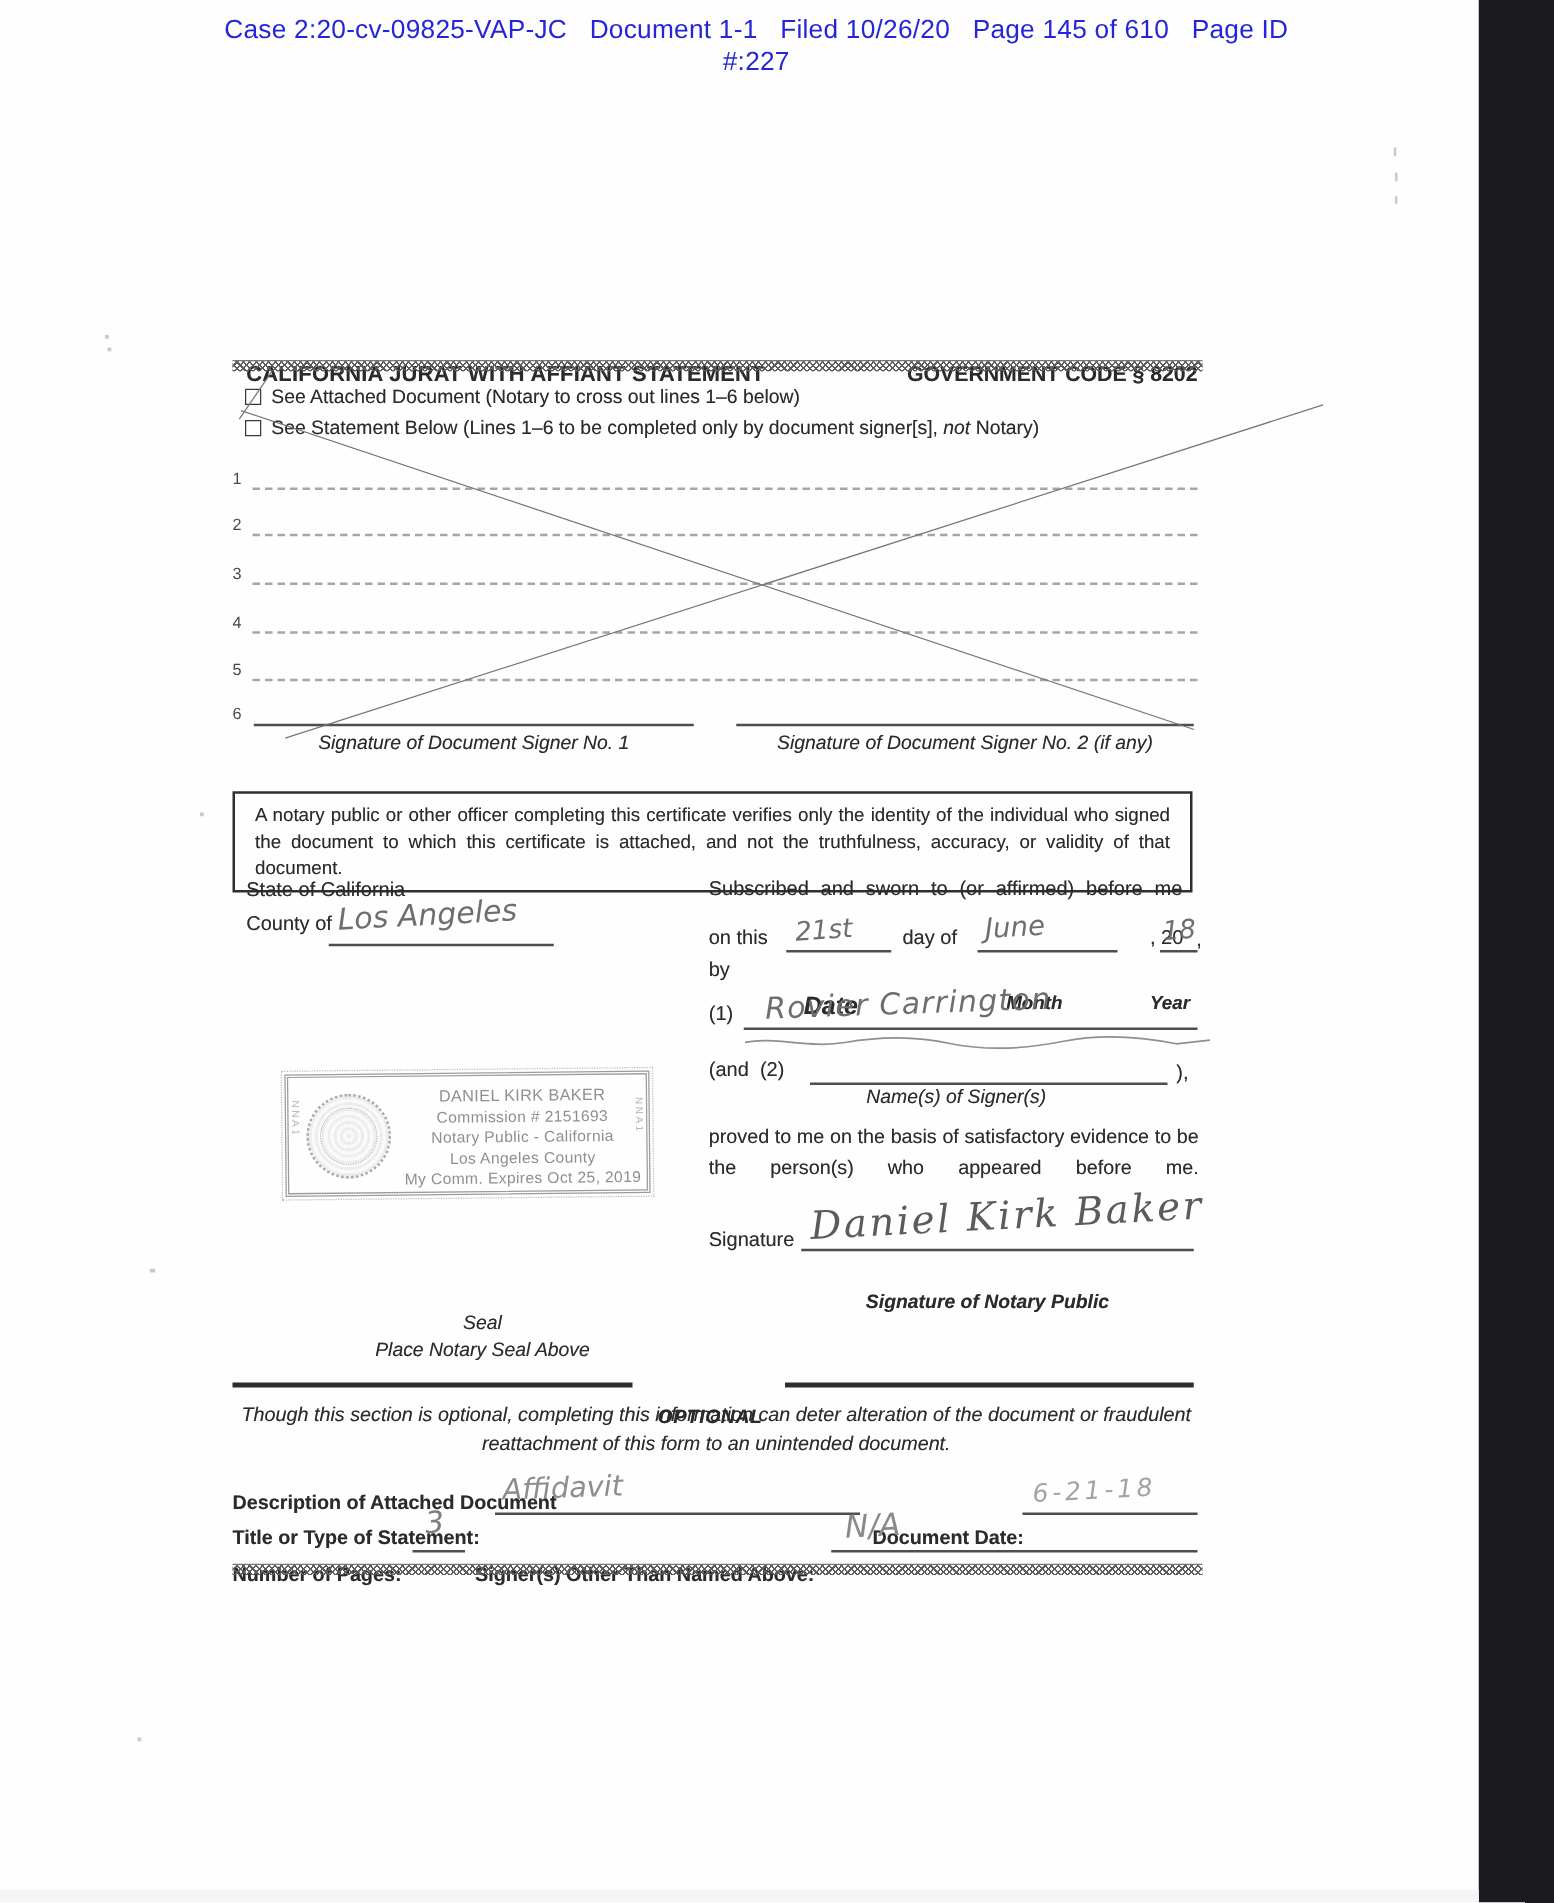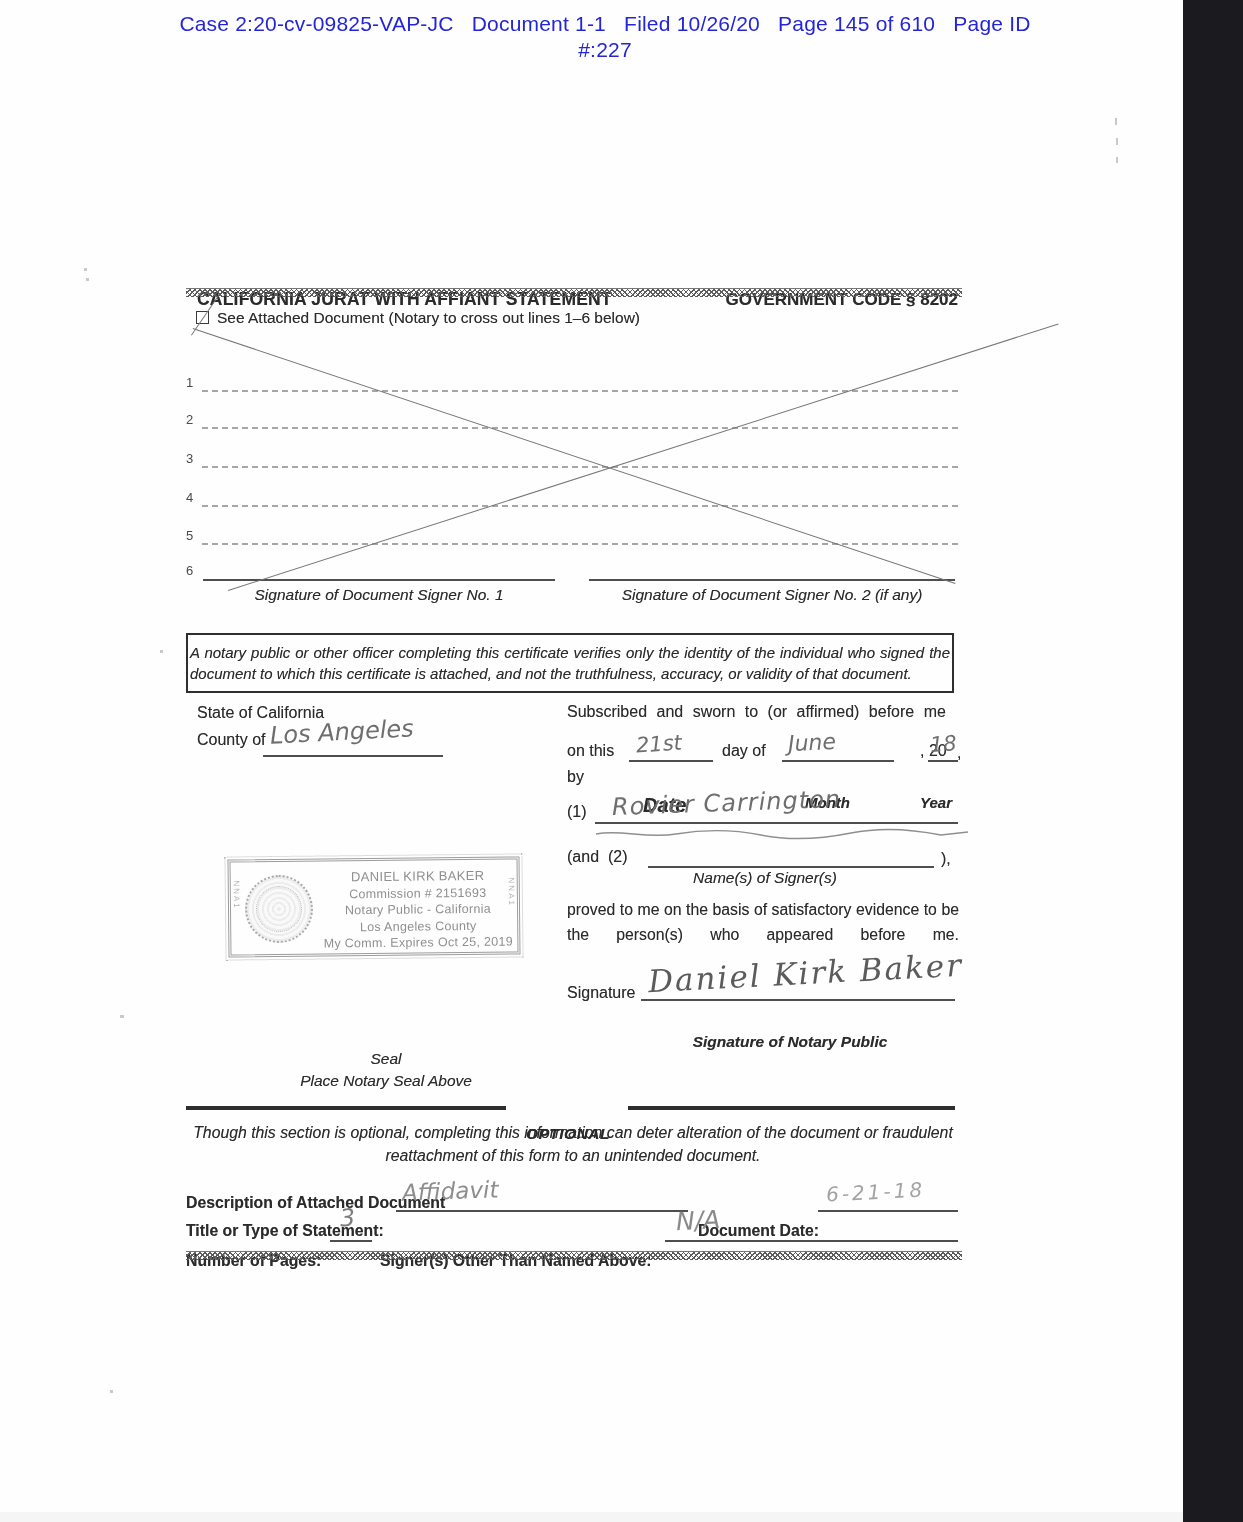--- a/index.html
+++ b/index.html
@@ -14,21 +14,21 @@
   .line { height:0; border-bottom:2px solid #4e4e4e; }
   .dash { height:0; border-bottom:2px dashed #a6a6a6; }
   .xline { height:0; border-top:1.7px solid #767676; transform-origin:0 0; }
   .hatch { background:
       repeating-linear-gradient(45deg, #5d5d5d 0 1.2px, transparent 1.2px 3.6px),
       repeating-linear-gradient(-45deg, #5d5d5d 0 1.2px, transparent 1.2px 3.6px);
       border-top:1px solid #777; height:9px; }
   .cb { width:13px; height:13px; border:1.8px solid #3a3a3a; display:inline-block; background:#fff; }
   .cbrow { display:flex; gap:8px; align-items:flex-start; font-size:15.5px; }
   .num { font-size:13px; color:#4a4a4a; }
-  .notice { border:2px solid #2f2f2f; padding:7px 2px; font-size:15px; line-height:21px; text-align:justify;font-style:italic; }
+  .notice { border:2px solid #2f2f2f; padding:7px 16px; font-size:15px; line-height:21px; text-align:justify; }
   .hw { font-family:"DejaVu Sans", sans-serif; font-style:italic; color:#6e6e6e; }
   .script { font-family:"DejaVu Serif", serif; font-style:italic; color:#5b5b5b; }
   .rcol { font-size:16px; }
   .stamp { border:3px double #9c9c9c; outline:1px dotted #bdbdbd; outline-offset:2px;
            transform:rotate(-0.6deg); background:#fefefe; }
   .stamp-txt { color:#8f8f8f; font-size:12.5px; line-height:16.5px; text-align:center; letter-spacing:0.3px; }
   .seal-circle { width:68px; height:68px; border-radius:50%; border:2px dotted #a9a9a9;
       background: repeating-radial-gradient(circle at 50% 50%, #ececec 0 2px, #f9f9f9 2px 5px); }
   .seal-inner { position:absolute; left:9px; top:9px; width:46px; height:46px; border-radius:50%;
       border:1px dotted #b3b3b3; }
@@ -49,20 +49,24 @@
   <div class="abs hdr" style="top:12px; left:0;">Case 2:20-cv-09825-VAP-JC   Document 1-1   Filed 10/26/20   Page 145 of 610   Page ID</div>
   <div class="abs hdr" style="top:38px; left:0;">#:227</div>
 
   <div class="abs scan b" style="left:197px; top:261px; font-size:17.5px; letter-spacing:0.2px;">CALIFORNIA JURAT WITH AFFIANT STATEMENT</div>
   <div class="abs scan b" style="left:640px; top:262px; width:318px; text-align:right; font-size:17px;">GOVERNMENT CODE § 8202</div>
   <div class="abs hatch" style="left:186px; top:288px; width:776px;"></div>
 
   <div class="abs cbrow scan" style="left:196px; top:309px;">
     <span class="cb" style="margin-top:2px;"></span>
     <span>See Attached Document (Notary to cross out lines 1–6 below)</span>
+  </div>
+  <div class="abs cbrow scan" style="left:196px; top:334px;">
+    <span class="cb" style="margin-top:2px;"></span>
+    <span><span>See Statement Below (Lines 1–6 to be completed only by document signer[s], </span><span class="i">not</span><span> Notary)</span></span>
   </div>
 
   <div class="abs xline" style="left:191px; top:335px; width:46px; transform:rotate(-55.6deg);"></div>
 
   <div class="abs num" style="left:186px; top:375px;">1</div>
   <div class="abs dash" style="left:202px; top:390px; width:756px;"></div>
   <div class="abs num" style="left:186px; top:412px;">2</div>
   <div class="abs dash" style="left:202px; top:427px; width:756px;"></div>
   <div class="abs num" style="left:186px; top:451px;">3</div>
   <div class="abs dash" style="left:202px; top:466px; width:756px;"></div>

